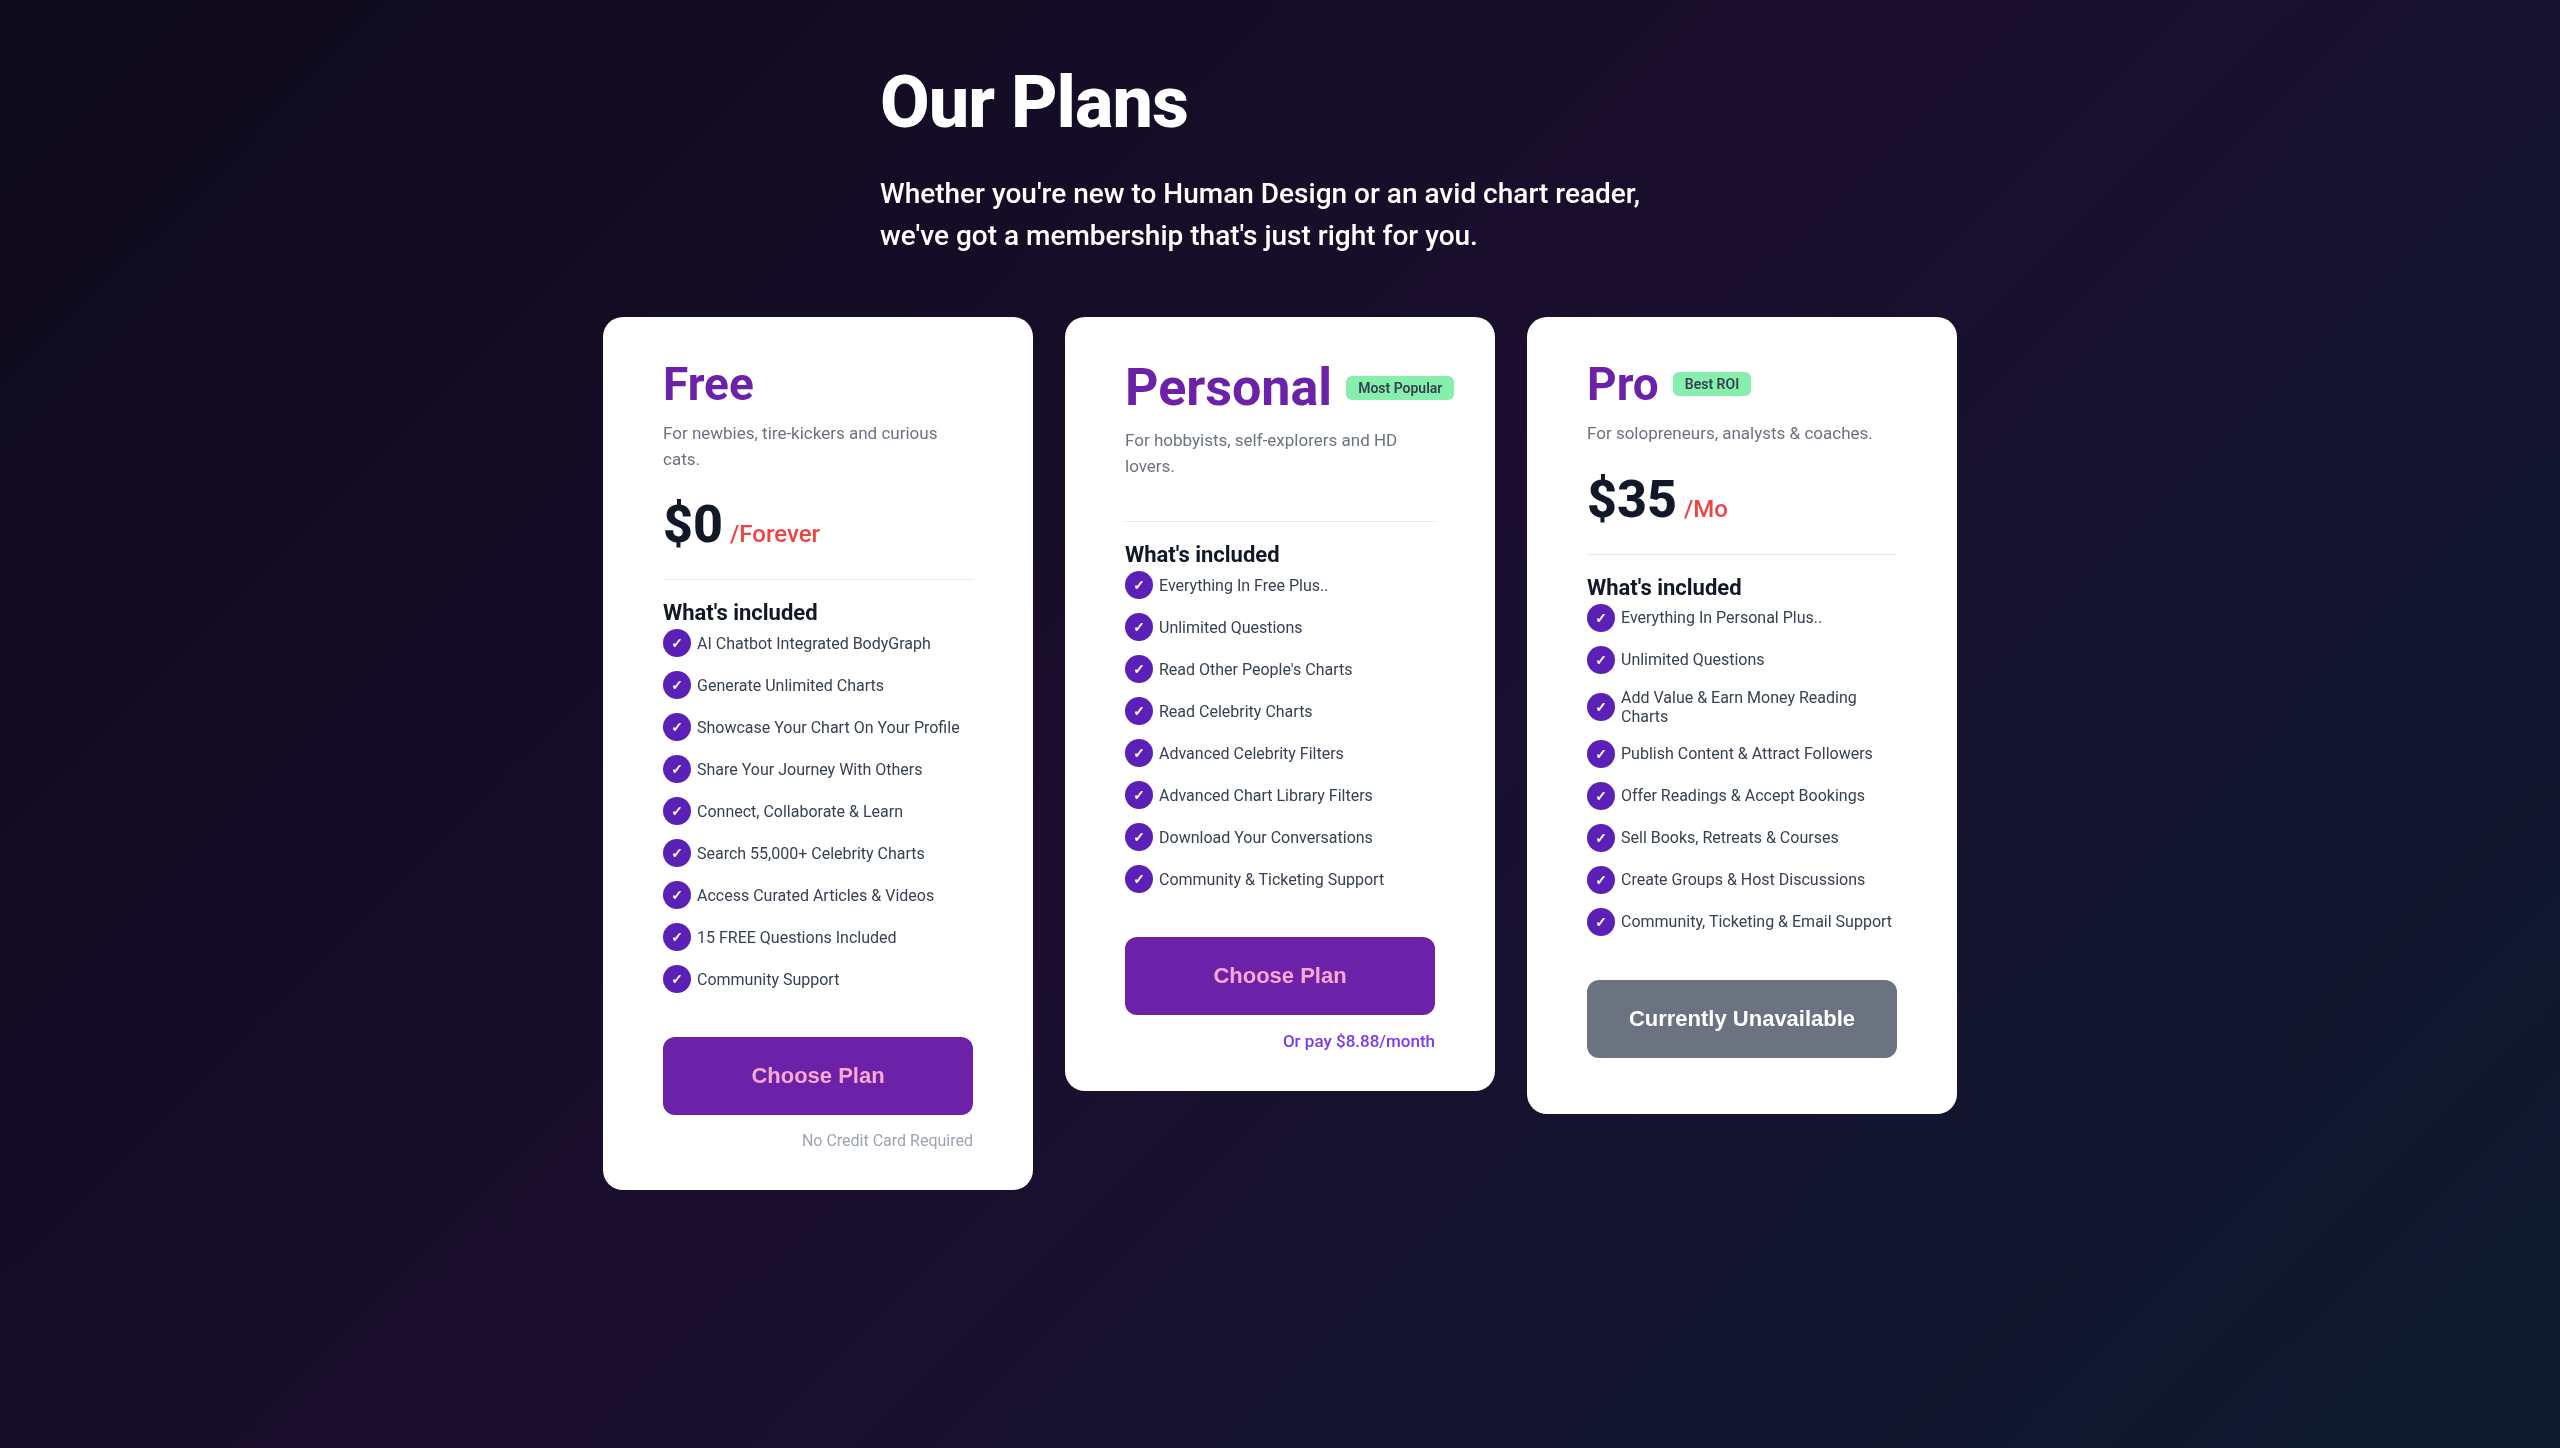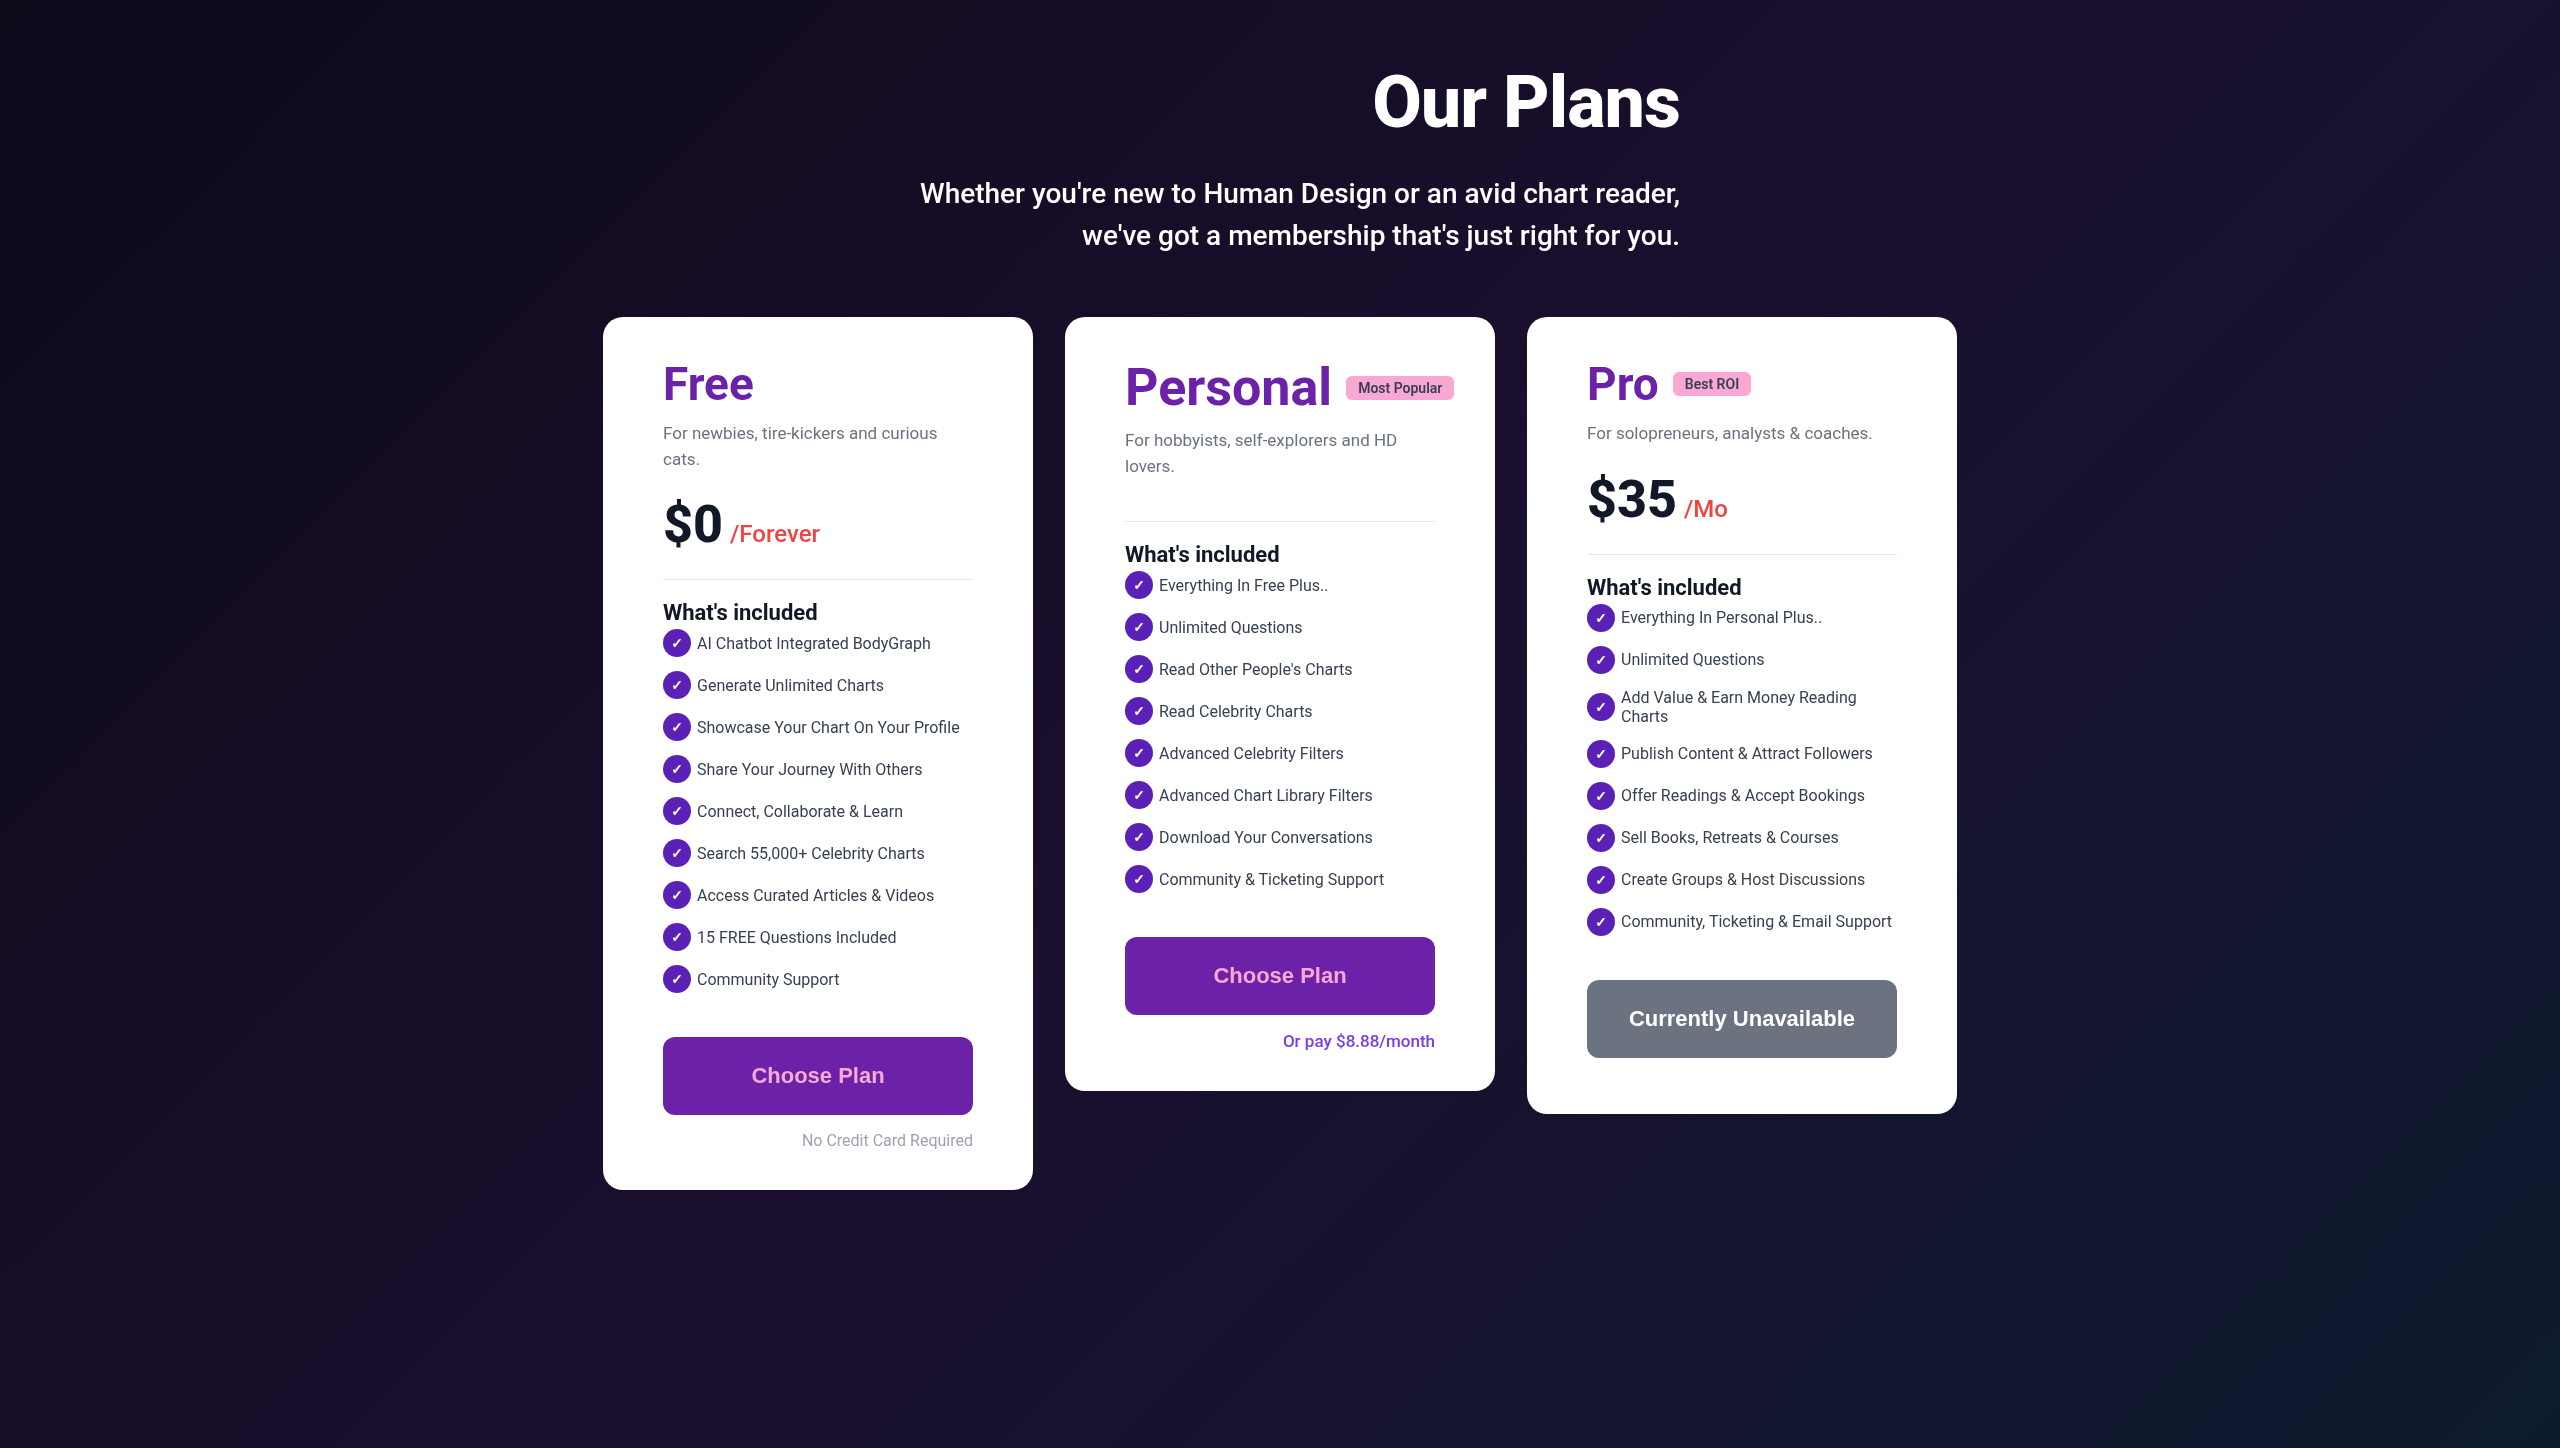--- a/index.html
+++ b/index.html
@@ -13,21 +13,21 @@
       min-height: 100vh;
       font-family: -apple-system, BlinkMacSystemFont, 'Segoe UI', Roboto, sans-serif;
       display: flex;
       flex-direction: column;
       align-items: center;
       padding: 60px 40px 80px;
       color: #1a1a2e;
     }
 
     .page-header {
-      text-align: right;
+      text-align: left;
       margin-bottom: 60px;
       max-width: 900px;
     }
 
     .page-title {
       font-size: 72px;
       font-weight: 800;
       color: #ffffff;
       margin-bottom: 28px;
       letter-spacing: -1px;
@@ -67,21 +67,21 @@
       margin-bottom: 10px;
     }
 
     .plan-name {
       font-size: 46px;
       font-weight: 700;
       color: #6b21a8;
     }
 
     .plan-badge {
-      background: #f9a8d4;
+      background: #86efac;
       color: #374151;
       font-size: 14px;
       font-weight: 600;
       padding: 4px 12px;
       border-radius: 6px;
       white-space: nowrap;
     }
 
     .plan-description {
       font-size: 17px;

